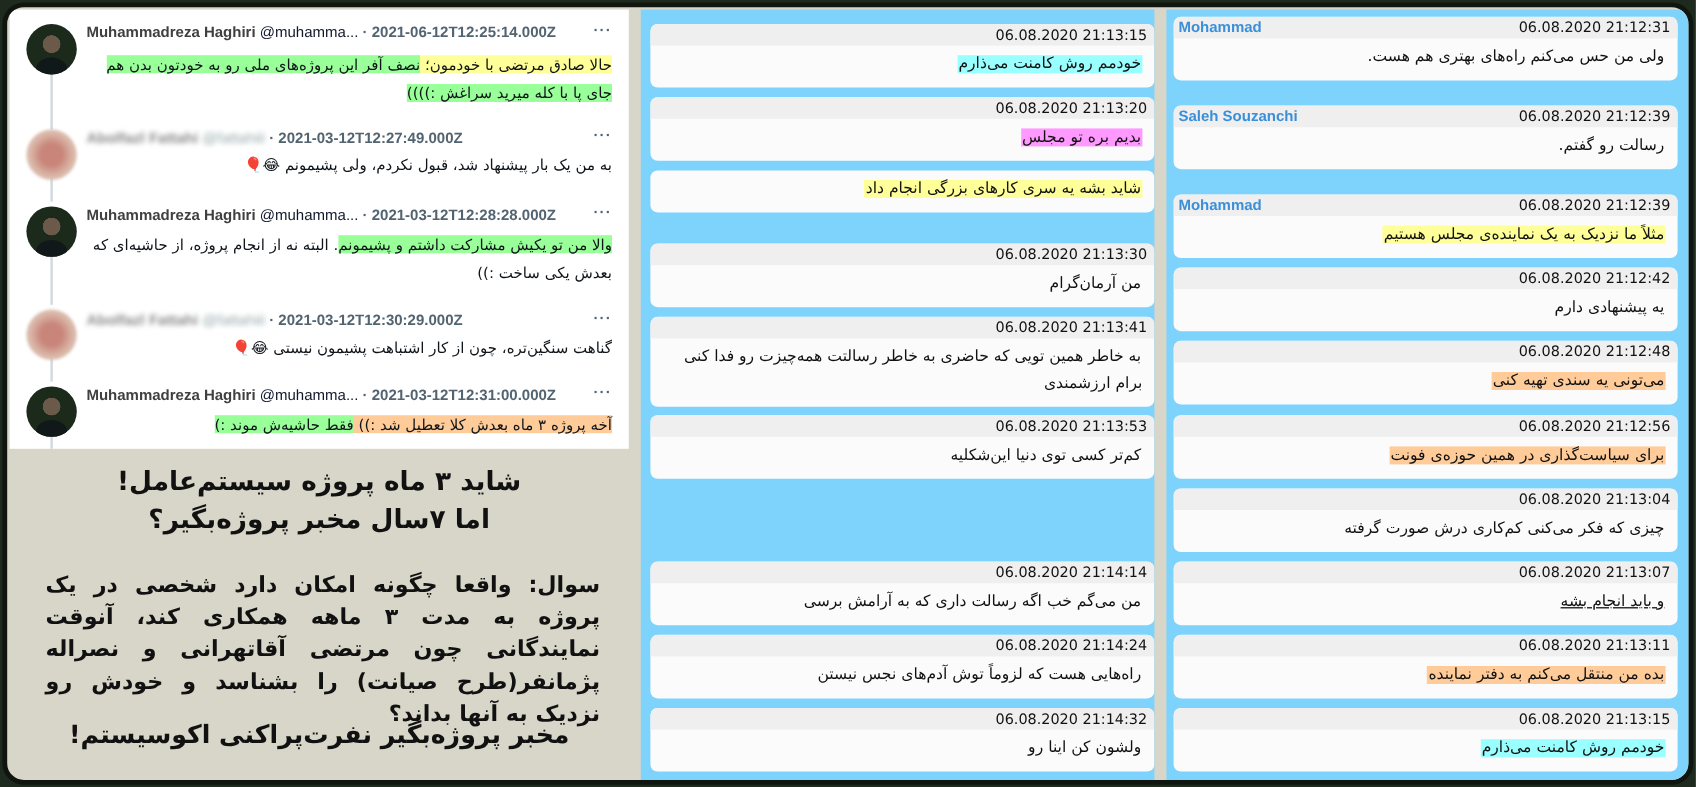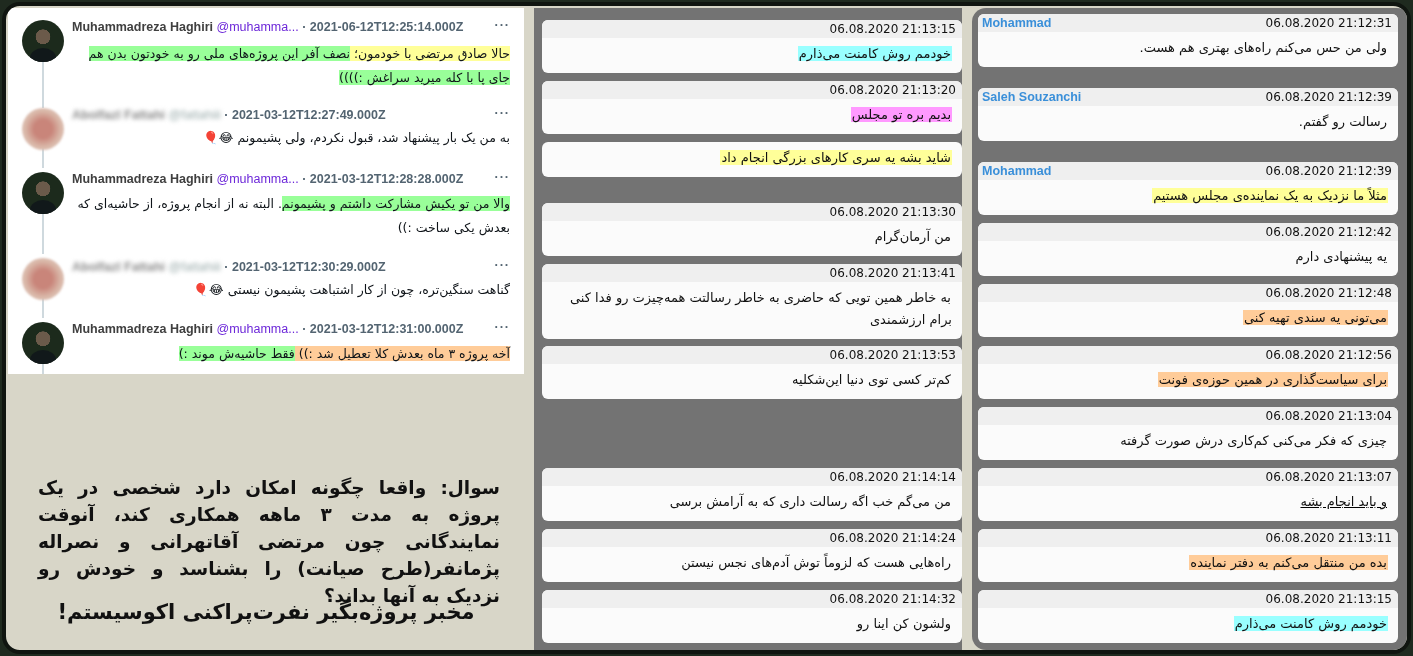--- a/index.html
+++ b/index.html
@@ -28,21 +28,21 @@
   }
   .avatar.blur { background: radial-gradient(circle at 50% 50%, #c9857a 0 30%, #d9b7a8 60%, #e8d8d0 100%); filter: blur(1.2px); }
   .thread-line { position: absolute; left: 34px; width: 2px; background: #cfd9de; }
   .tw-head {
     position: absolute; left: 64px; right: 14px; height: 18px;
     font-size: 12.5px; white-space: nowrap; color: #536471;
     font-family: "Liberation Sans", sans-serif;
   }
   .tw-name { font-weight: bold; color: #404040; }
   .tw-name.blurred { color: #8a8a8a; filter: blur(2px); }
-  .tw-handle { color: #6d28d9; }
+  .tw-handle { color: #0f172a; }
   .tw-handle.blurred { filter: blur(2px); color: #9aa; }
   .tw-time { font-weight: bold; color: #536471; }
   .tw-more { position: absolute; right: 0; top: -2px; color: #536471; font-weight: bold; letter-spacing: 1px; }
   .tw-body {
     position: absolute; left: 64px; right: 14px; direction: rtl; text-align: right;
     font-size: 12.5px; line-height: 24px; color: #0f1419;
   }
   .hl-y { background: #ffff99; }
   .hl-g { background: #99ff99; }
   .hl-o { background: #ffcc99; }
@@ -63,23 +63,23 @@
     position: absolute; top: 96px; left: 30px; right: 24px;
     text-align: justify; text-align-last: right;
     font-size: 18.5px; line-height: 27px; font-weight: bold;
   }
   .cap-footer {
     position: absolute; top: 222px; left: 0; right: 0;
     font-size: 21px; font-weight: bold;
   }
 
   
-  .panel { position: absolute; top: 2px; background: #737373; height: 642px; overflow: hidden; }
+  .panel { position: absolute; top: 2px; background: #7dd3fc; height: 642px; overflow: hidden; }
   .panel.mid { left: 528px; width: 428px; }
-  .panel.right { left: 966px; width: 439px; border-radius: 14px; }
+  .panel.right { left: 966px; width: 439px; }
   .msg { position: absolute; border-radius: 6px; overflow: hidden; background: #fbfbfb; }
   .panel.mid .msg { left: 8px; width: 420px; }
   .panel.right .msg { left: 6px; width: 420px; }
   .msg-head {
     height: 18px; background: #efefef; font-size: 12px; line-height: 18px;
     padding: 0 6px; position: relative; font-family: "DejaVu Sans", sans-serif; color: #111;
   }
   .msg-sender {
     position: absolute; left: 4px; top: 0; color: #3a8fd9; font-weight: bold;
     font-family: "Liberation Sans", sans-serif; font-size: 12.5px;
@@ -163,20 +163,24 @@
         <span class="tw-time">· 2021-03-12T12:31:00.000Z</span>
         <span class="tw-more">···</span>
       </div>
       <div class="tw-body" style="top:334px;">
         <span class="hl-o">آخه پروژه ۳ ماه بعدش کلا تعطیل شد :)) </span><span class="hl-g">فقط حاشیه‌ش موند :)</span>
       </div>
     </div>
   </div>
 
   <div class="caption">
+    <div class="cap-title">
+      <div>شاید ۳ ماه پروژه سیستم‌عامل!</div>
+      <div>اما ۷سال مخبر پروژه‌بگیر؟</div>
+    </div>
     <div class="cap-question">سوال: واقعا چگونه امکان دارد شخصی در یک پروژه به مدت ۳ ماهه همکاری کند، آنوقت نمایندگانی چون مرتضی آقاتهرانی و نصراله پژمانفر(طرح صیانت) را بشناسد و خودش رو نزدیک به آنها بداند؟</div>
     <div class="cap-footer">مخبر پروژه‌بگیر نفرت‌پراکنی اکوسیستم!</div>
   </div>
 
   <div class="panel mid">
     <div class="msg" style="top:12px;">
       <div class="msg-head">
           <span class="msg-time">06.08.2020 21:13:15</span>
         </div>
       <div class="msg-body"><span class="hl-c">خودمم روش کامنت می‌ذارم</span></div>

